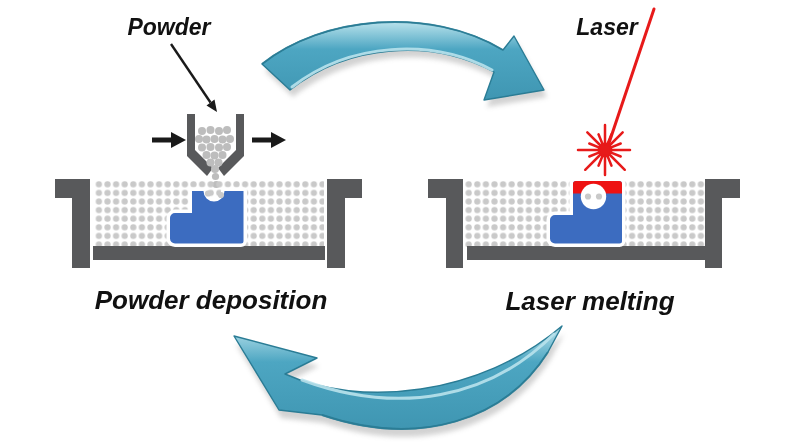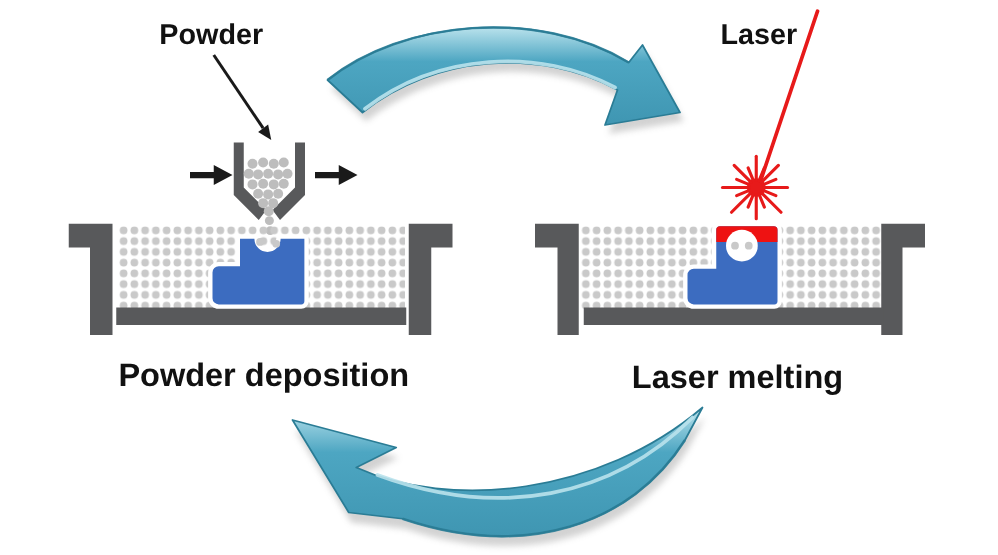--- a/index.html
+++ b/index.html
@@ -1,17 +1,17 @@
 <!DOCTYPE html>
 <html style="--background: #ffffff; --machine-gray: #58595b; --powder-gray: #c9c9c9; --hopper-powder-gray: #bdbdbd; --part-blue: #3c6cc0; --melt-red: #ee1212; --laser-red: #e71a1a; --cycle-teal: #4da6c2; --cycle-teal-dark: #2a7c95; --cycle-teal-light: #b9e2ec; --arrow-black: #1a1a1a; --text-black: #111111;"><head>
 <meta charset="utf-8">
 <style>
   html,body{margin:0;padding:0;background:var(--background,#fff);}
   #stage{position:relative;width:798px;height:444px;background:var(--background,#ffffff);overflow:hidden;
-         font-family:"Liberation Sans",sans-serif;}
+         font-family:"Liberation Sans",sans-serif;font-style:italic;}
   svg{display:block;}
   text{font-family:"Liberation Sans",sans-serif;font-weight:bold;fill:var(--text-black,#111111);}
   .caption{font-size:26px;}
   .small-label{font-size:23px;}
   .c-gray{fill:var(--machine-gray,#58595b);}
   .c-blue{fill:var(--part-blue,#3c6cc0);}
   .c-red{fill:var(--melt-red,#ee1212);}
   .c-powder{fill:var(--powder-gray,#c9c9c9);}
   .c-hopper-powder{fill:var(--hopper-powder-gray,#bdbdbd);}
   .c-black{fill:var(--arrow-black,#1a1a1a);}

